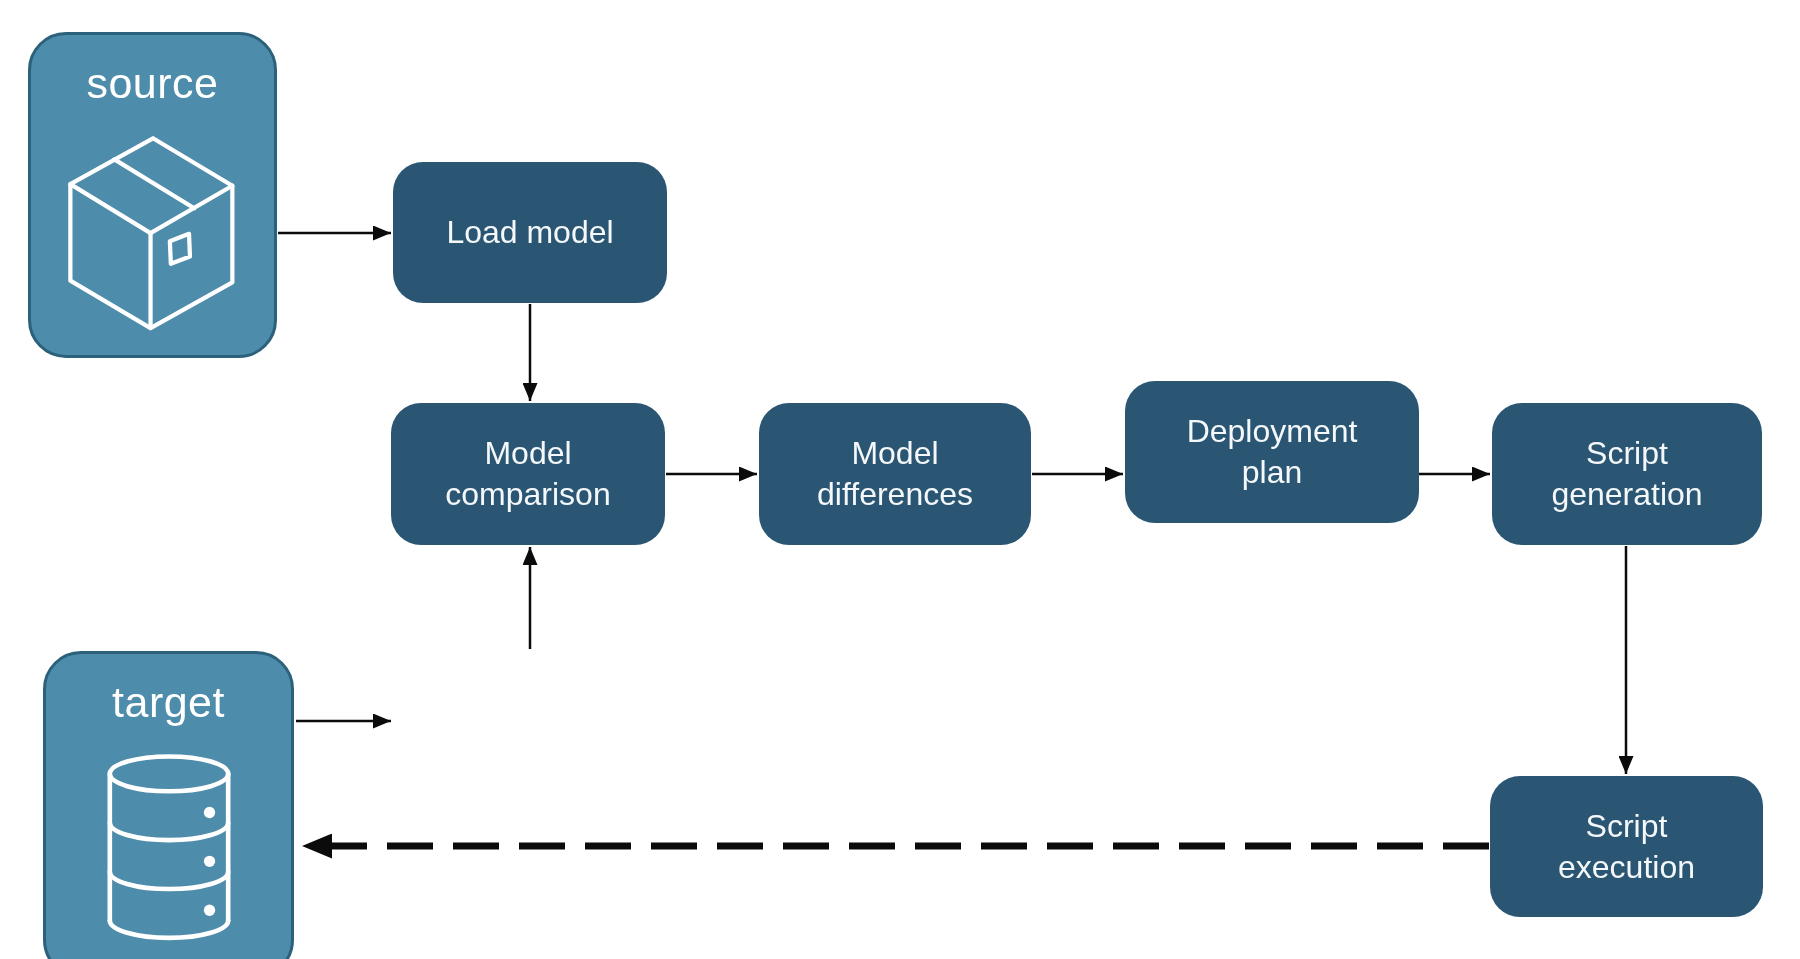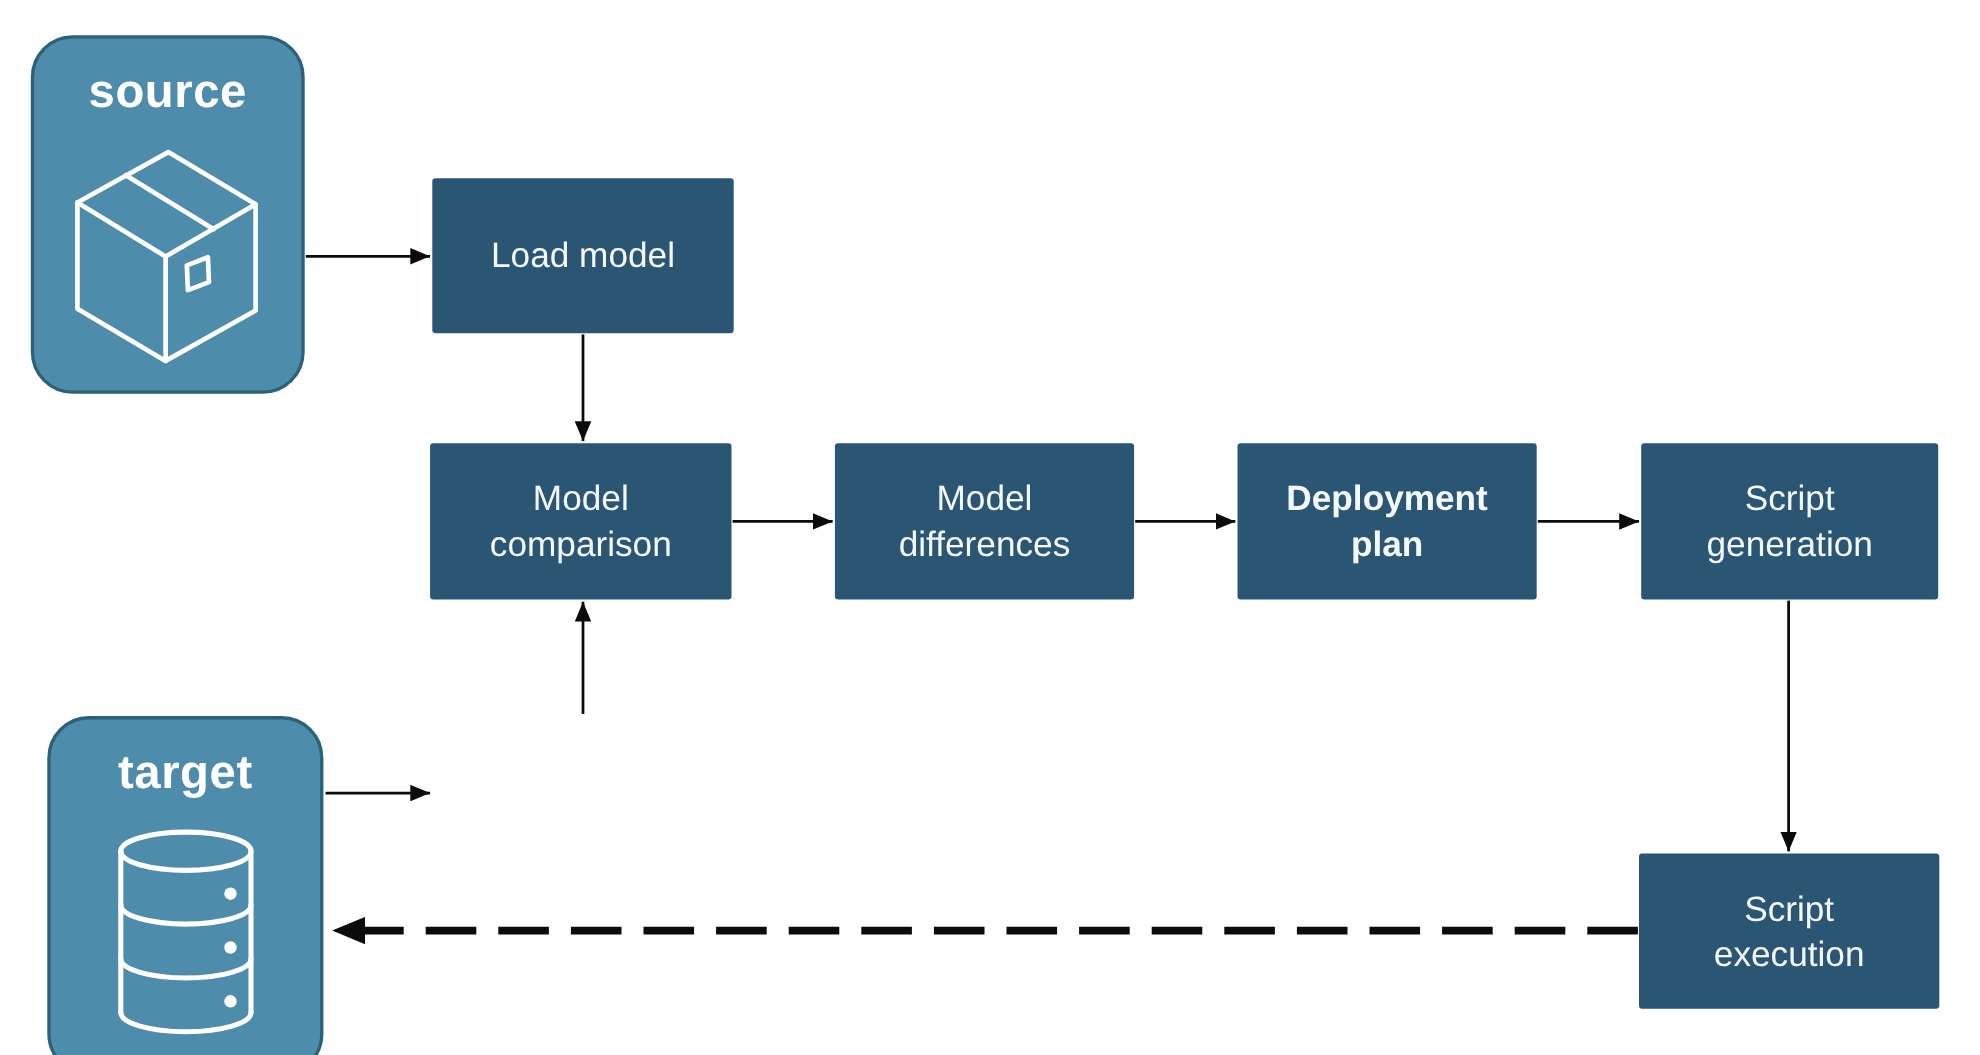--- a/index.html
+++ b/index.html
@@ -32,52 +32,52 @@
   }
   #c-source { left: 28px;  top: 32px;  width: 249px; height: 326px; }
   #c-target { left: 43px;  top: 603px; width: 251px; height: 327px; margin-top: 48px; }
   .container-label {
     position: absolute;
     left: 0; right: 0;
     top: 24px;
     text-align: center;
     color: #ffffff;
     font-size: 43px;
-    font-weight: 700;
+    font-weight: 400;
     letter-spacing: 0.5px;
   }
   .container-icon {
     position: absolute;
     left: 50%;
     transform: translateX(-50%);
   }
   #package-icon  { top: 100px; width: 172px; height: 198px; }
   #database-icon { top: 98px;  width: 134px; height: 193px; }
 
   
   .node {
     position: absolute;
     background: #2A5674;
-    border-radius: 3px;
+    border-radius: 30px;
     display: flex;
     align-items: center;
     justify-content: center;
     box-sizing: border-box;
   }
   .node-label {
     color: #F5F8FA;
     font-size: 32px;
     line-height: 41px;
     text-align: center;
     white-space: pre-line;
   }
   #n-load       { left: 393px;  top: 162px; width: 274px; height: 141px; }
   #n-comparison { left: 391px;  top: 403px; width: 274px; height: 142px; }
   #n-differences{ left: 759px;  top: 403px; width: 272px; height: 142px; }
-  #n-deployment { left: 1125px; top: 403px; width: 272px; height: 142px; font-weight: bold; }
+  #n-deployment { left: 1125px; top: 381px; width: 294px; height: 142px; }
   #n-generation { left: 1492px; top: 403px; width: 270px; height: 142px; }
   #n-reverse    { left: 393px;  top: 650px; width: 274px; height: 141px; }
   #n-execution  { left: 1490px; top: 776px; width: 273px; height: 141px; }
 </style>
 </head>
 <body>
 
 <div class="canvas">
 
   <svg class="edge-layer" viewBox="0 0 1800 959" xmlns="http://www.w3.org/2000/svg">

